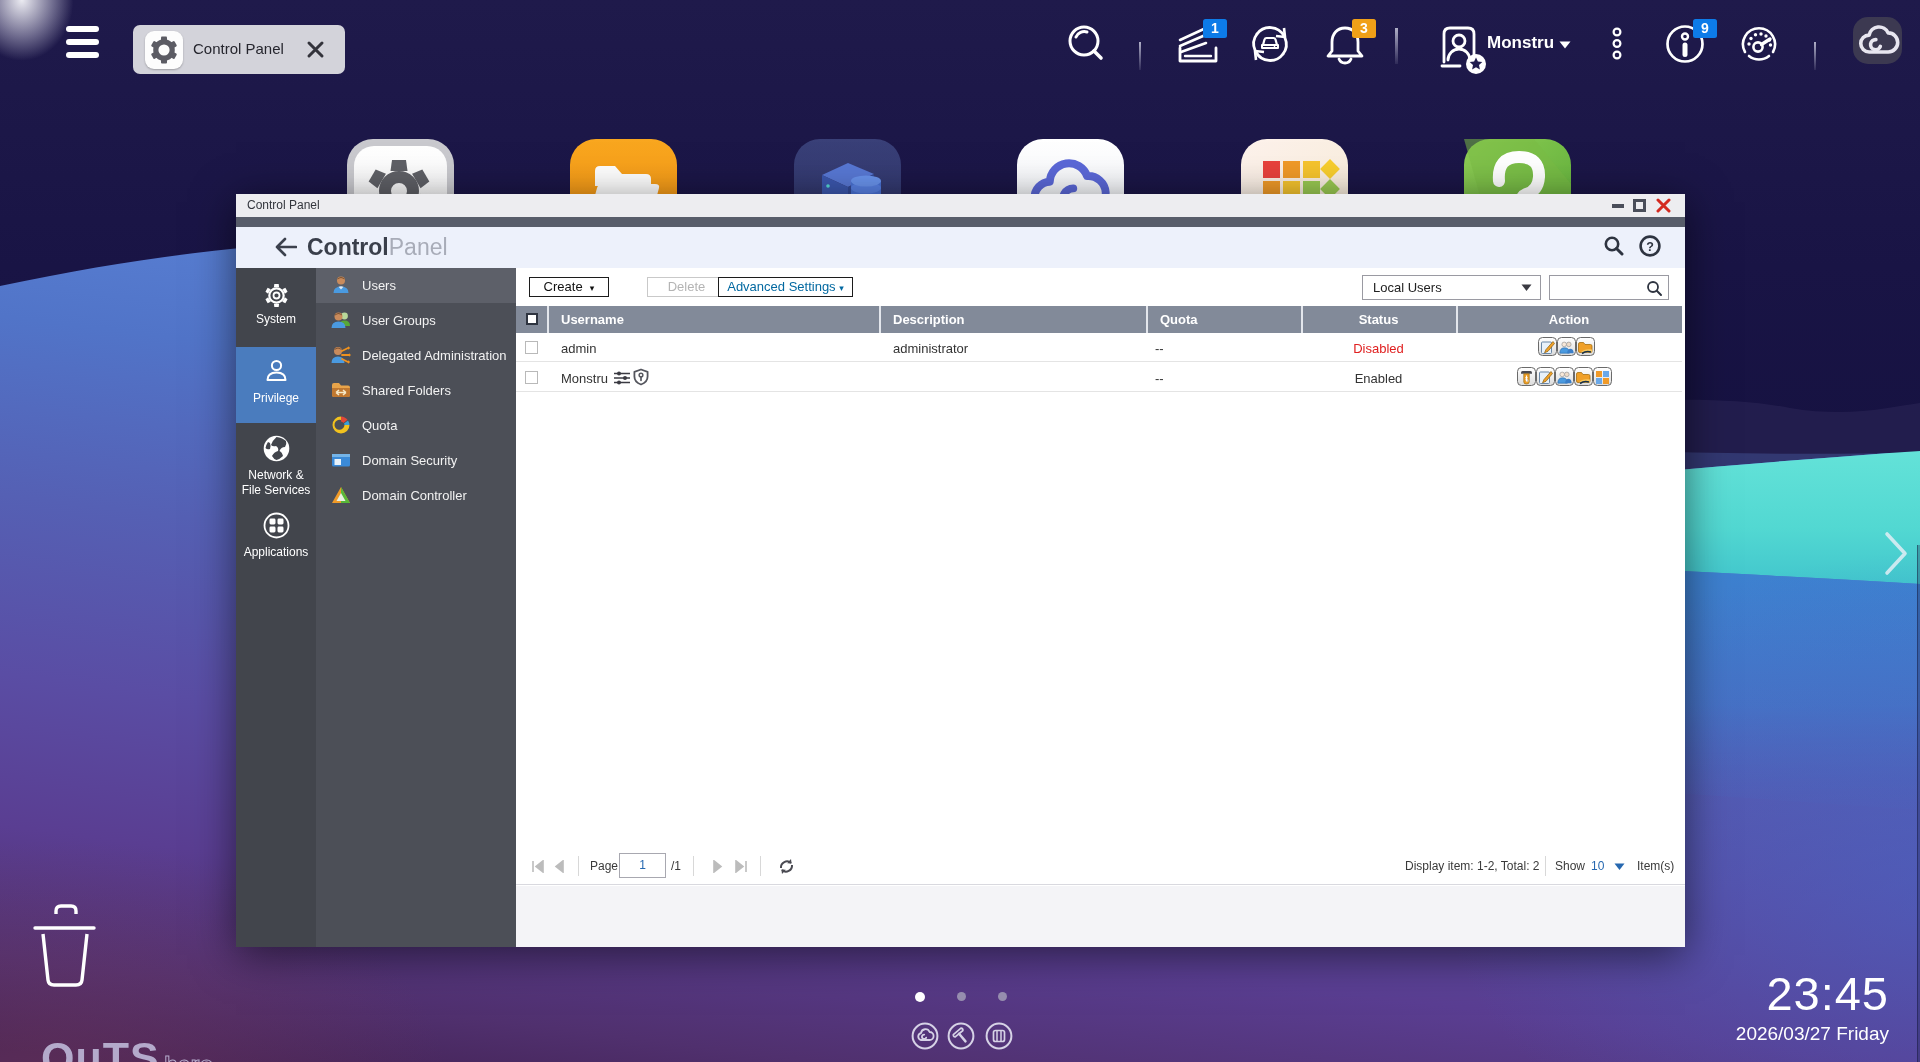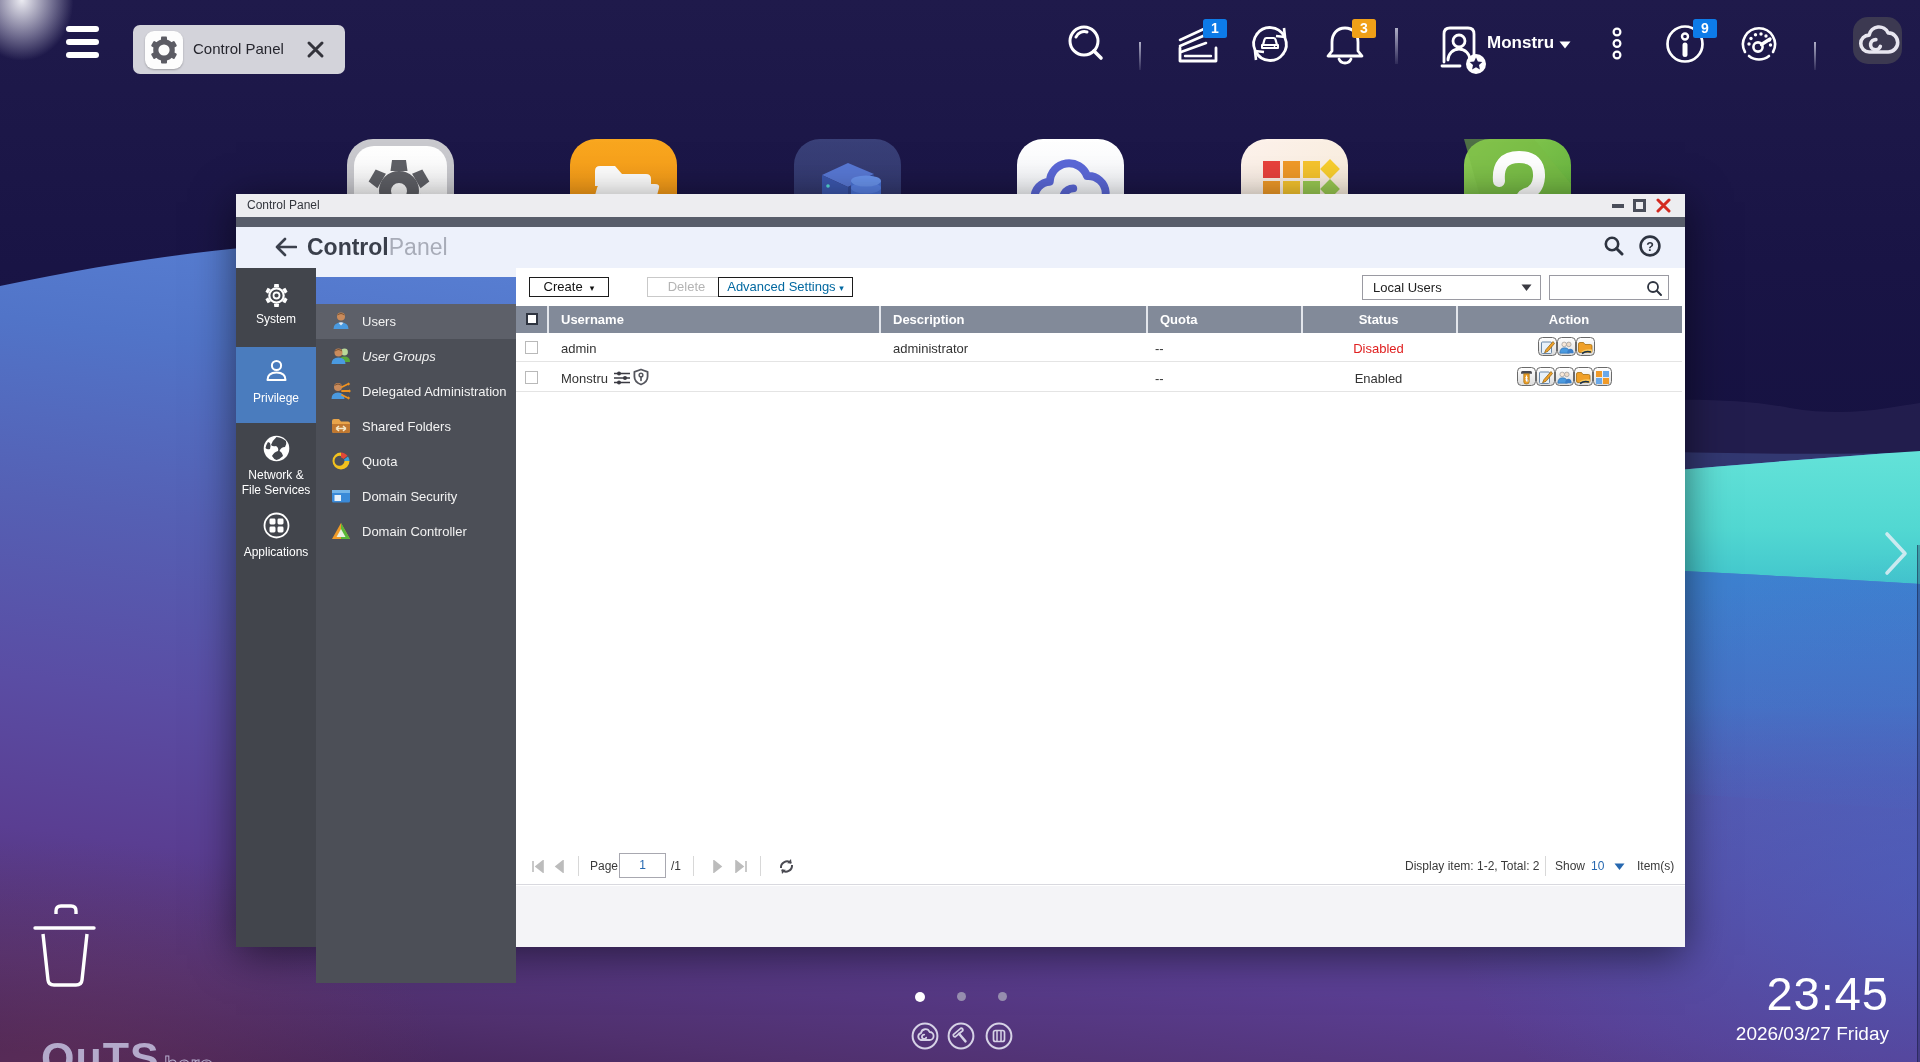--- a/index.html
+++ b/index.html
@@ -22,21 +22,21 @@
 
 .dico { position:absolute; top:139px; width:107px; height:107px; border-radius:26px; }
 
 #win { position:absolute; left:236px; top:194px; width:1449px; height:753px; box-shadow:0 8px 40px rgba(0,0,0,.55); }
 #titlebar { position:absolute; left:0; top:0; width:1449px; height:23px; background:#ededf0; }
 #titlebar .t { position:absolute; left:11px; top:4px; font-size:12px; color:#33363d; }
 #strip { position:absolute; left:0; top:23px; width:1449px; height:10px; background:#585d6a; }
 #whead { position:absolute; left:0; top:33px; width:1449px; height:50px; background:#edf1fb; }
 #wbody { position:absolute; left:0; top:74px; width:1449px; height:679px; display:flex; }
 #sb1 { width:80px; height:679px; background:#42454c; position:relative; flex:none; }
-#sb2 { width:200px; height:679px; background:#4c4f57; position:relative; flex:none;margin-top:36px; }
+#sb2 { width:200px; height:679px; background:#4c4f57; position:relative; flex:none; }
 #content { width:1169px; height:679px; background:#fff; position:relative; flex:none; }
 .sb1item { position:absolute; left:0; width:80px; text-align:center; color:#fff; font-size:12px; }
 .sb2row { position:absolute; left:0; width:200px; height:35px; color:#f2f2f2; font-size:13px; line-height:35px; }
 .sb2row svg { position:absolute; left:15px; top:7px; }
 .sb2row .txt { position:absolute; left:46px; }
 
 .btn { position:absolute; top:9px; height:20px; font-size:13px; text-align:center; background:#fff; }
 
 #thead { position:absolute; left:0; top:38px; width:1166px; height:27px; background:#828a99; color:#fff; font-size:13px; font-weight:bold; }
 .th { position:absolute; top:0; height:27px; line-height:27px; }
@@ -392,21 +392,21 @@
     <div id="sb2">
       <div class="sb2row" style="top:0; background:#5d6069;">
         <svg width="20" height="20" viewBox="0 0 20 20">
           <circle cx="10" cy="5.5" r="4" fill="#c98b5c"></circle>
           <path d="M6.5,4.5 Q10,1.5 13.5,4.5 L13.5,3.5 Q10,0.5 6.5,3.5 Z" fill="#7a5230"></path>
           <path d="M2.5,18 Q2.5,11.5 10,11.5 Q17.5,11.5 17.5,18 Z" fill="#4a9ae0"></path>
           <path d="M7.5,11.8 L10,14.5 L12.5,11.8 Q10,10.8 7.5,11.8 Z" fill="#dce8f5"></path>
         </svg>
         <span class="txt">Users</span>
       </div>
-      <div class="sb2row" style="top:35px;font-style:italic;">
+      <div class="sb2row" style="top:35px;">
         <svg width="20" height="20" viewBox="0 0 20 20">
           <circle cx="13.5" cy="6" r="3.4" fill="#b8d89a"></circle>
           <path d="M8,16 Q8,10.5 13.5,10.5 Q19,10.5 19,16 Z" fill="#58a838"></path>
           <circle cx="7.5" cy="6.5" r="4" fill="#c98b5c"></circle>
           <path d="M4,5.5 Q7.5,2.5 11,5.5 L11,4.5 Q7.5,1.5 4,4.5 Z" fill="#7a5230"></path>
           <path d="M0.5,18 Q0.5,11.5 7.5,11.5 Q14.5,11.5 14.5,18 Z" fill="#4a9ae0"></path>
         </svg>
         <span class="txt">User Groups</span>
       </div>
       <div class="sb2row" style="top:70px;">

